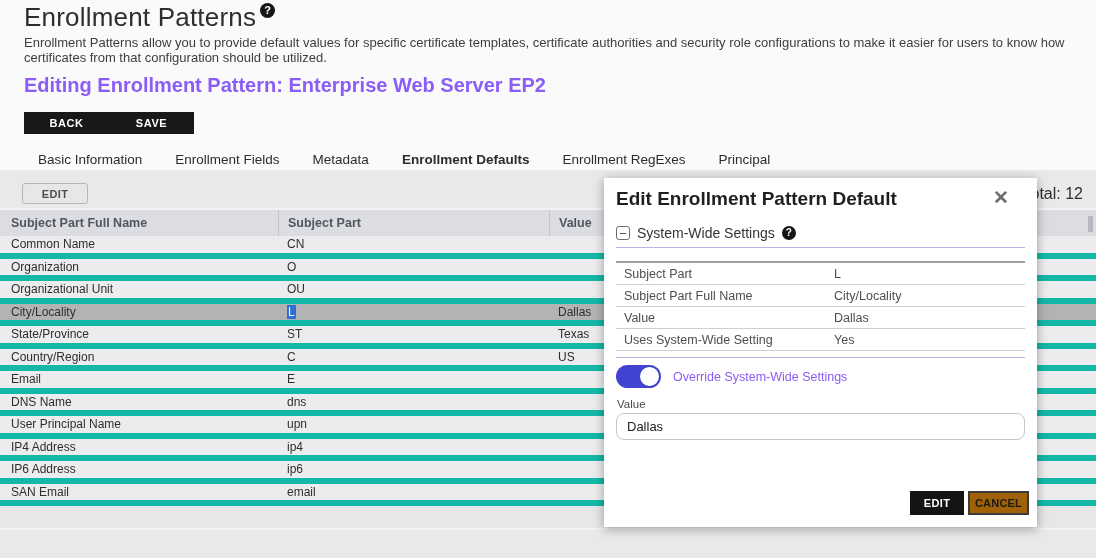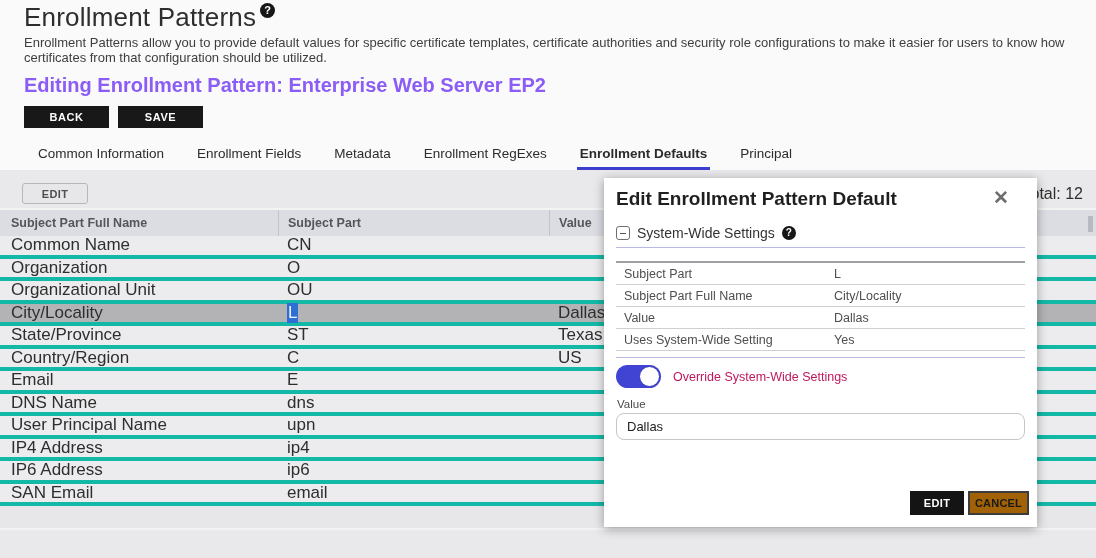--- a/index.html
+++ b/index.html
@@ -14,21 +14,21 @@
   .page-header { padding:2px 8px 0 24px; }
   .title-row { display:flex; align-items:flex-start; }
   .page-title { font-size:26px; font-weight:400; color:#2e2e2e; line-height:30px; letter-spacing:0.2px; }
   .help-badge {
     display:inline-block; width:15px; height:15px; margin-left:4px; margin-top:1px;
     background:#161616; color:#fff; border-radius:50%;
     font-size:11px; font-weight:bold; text-align:center; line-height:15px;
   }
   .page-desc { margin-top:3px; font-size:13px; line-height:15px; color:#3e3e3e; max-width:1082px; }
   .page-subtitle { margin-top:9px; font-size:20px; font-weight:700; color:#8b5cf6; line-height:22px; }
-  .action-row { margin-top:10px; display:flex; gap:9px; }
+  .action-row { margin-top:16px; display:flex; }
   .btn-dark {
     width:85px; height:22px; background:#181818; color:#fff; border:none;
     font-size:11px; font-weight:bold; letter-spacing:0.6px; font-family:inherit; cursor:pointer;
   }
   
   .tabs { display:flex; gap:27px; margin-top:15px; padding:0 3px 0 11px; border-bottom:1px solid #adadad; }
   .tab { font-size:13.5px; color:#2c2c2c; padding:3px 3px 6px 3px; border-bottom:4px solid transparent; cursor:pointer; }
   .tab.active { font-weight:bold; border-bottom-color:#3c3ecd; }
   
   .content { position:absolute; left:0; right:0; top:170px; bottom:0; background:#e9e9eb; }
@@ -42,22 +42,22 @@
   .grid-header {
     display:flex; height:28px; background:#dcdde3; border-top:2px solid #f3f3f4;
     align-items:center; font-size:12.5px; font-weight:bold; color:#54565d; position:relative;
   }
   .grid-header .c2, .grid-header .c3 { border-left:1px solid #c3c4cb; }
   .header-notch { position:absolute; right:3px; top:6px; width:5px; height:16px; background:#b8b9c0; }
   .c1 { width:278px; padding-left:11px; height:100%; display:flex; align-items:center; }
   .c2 { width:271px; padding-left:9px;  height:100%; display:flex; align-items:center; }
   .c3 { flex:1; padding-left:9px; height:100%; display:flex; align-items:center; }
   .row {
-    display:flex; height:22.5px; background:#ececee; border-bottom:4px solid #14b8a6;
-    font-size:17px; color:#2e2e2e; cursor:pointer;
+    display:flex; height:22.5px; background:#ececee; border-bottom:6px solid #14b8a6;
+    font-size:12px; color:#2e2e2e; cursor:pointer;
   }
   .row.selected { background:#b3b3b5; }
   .sel-text { background:#2e6fd6; color:#f2f2f2; padding:0 1px; }
   .grid-footer { height:24px; background:#e7e7e9; border-bottom:2px solid #f2f2f3; }
   
   .modal {
     position:absolute; left:604px; top:178px; width:433px; height:349px;
     background:#fff; box-shadow:0 2px 10px rgba(0,0,0,0.35); z-index:5;
   }
   .modal-head { display:flex; justify-content:space-between; align-items:flex-start; padding:10px 26px 0 12px; }
@@ -75,21 +75,21 @@
   .info-table { margin:13px 12px 0 12px; border-top:2px solid #9fa0a4; }
   .info-row { display:flex; height:22px; align-items:center; border-bottom:1px solid #cfcfcf; font-size:12.5px; color:#4e4e4e; }
   .info-row .lbl { width:218px; padding-left:8px; }
   .info-row .val { flex:1; }
   .toggle-row { display:flex; align-items:center; gap:12px; margin:7px 12px 0 12px; }
   .toggle { position:relative; width:45px; height:23px; border-radius:12px; background:#4143d2; cursor:pointer; flex:0 0 auto; }
   .toggle-knob {
     position:absolute; right:1px; top:1px; width:21px; height:21px; border-radius:50%;
     background:#fff; border:1.5px solid #3638b8;
   }
-  .toggle-label { font-size:12.5px; color:#be185d; }
+  .toggle-label { font-size:12.5px; color:#8b5cf6; }
   .value-label { margin:10px 12px 0 13px; font-size:11.5px; color:#4a4a4a; }
   .value-input {
     display:block; margin:3px 12px 0 12px; width:409px; height:27px;
     border:1px solid #c6c6c6; border-radius:8px; padding:0 10px;
     font-size:13px; color:#222; font-family:inherit; background:#fff;
   }
   .modal-buttons { position:absolute; right:8px; bottom:12px; display:flex; gap:4px; }
   .btn-modal-edit {
     width:54px; height:24px; background:#141414; color:#fff; border:1px solid #141414;
     font-size:11px; font-weight:bold; letter-spacing:0.4px; font-family:inherit; cursor:pointer;
@@ -107,25 +107,25 @@
     <span class="page-title">Enrollment Patterns</span>
     <span class="help-badge">?</span>
   </div>
   <div class="page-desc">Enrollment Patterns allow you to provide default values for specific certificate templates, certificate authorities and security role configurations to make it easier for users to know how certificates from that configuration should be utilized.</div>
   <div class="page-subtitle">Editing Enrollment Pattern: Enterprise Web Server EP2</div>
   <div class="action-row">
     <button class="btn-dark">BACK</button>
     <button class="btn-dark">SAVE</button>
   </div>
   <div class="tabs">
-    <div class="tab">Common Information</div>
+    <div class="tab">Basic Information</div>
     <div class="tab">Enrollment Fields</div>
     <div class="tab">Metadata</div>
+    <div class="tab active">Enrollment Defaults</div>
     <div class="tab">Enrollment RegExes</div>
-    <div class="tab active">Enrollment Defaults</div>
     <div class="tab">Principal</div>
   </div>
 </div>
 
 <div class="content">
   <div class="toolbar">
     <button class="btn-edit-toolbar">EDIT</button>
     <span class="total-label">Total: 12</span>
   </div>
 

